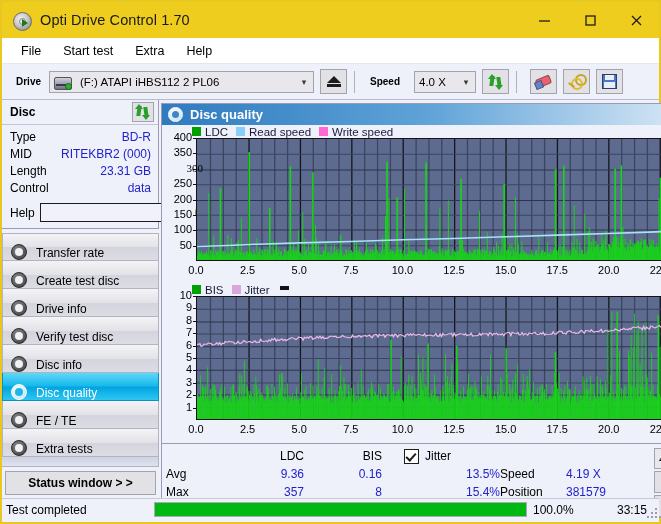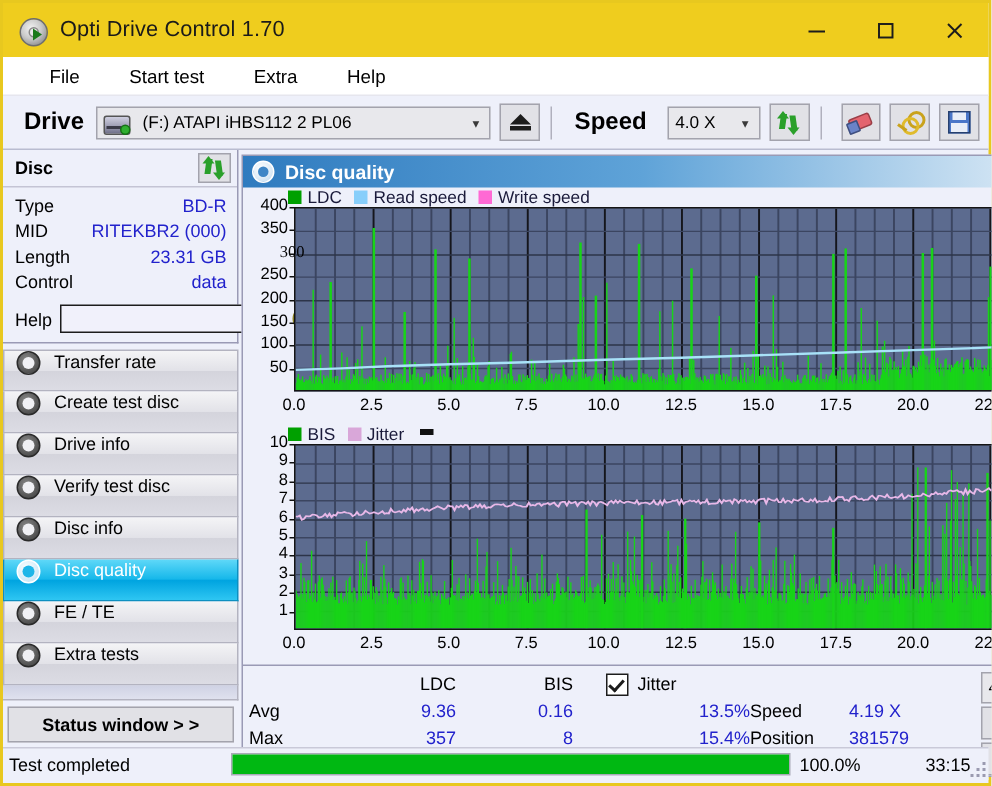--- a/index.html
+++ b/index.html
@@ -38,29 +38,29 @@
     position:absolute;left:10px;top:9px;width:0;height:0;
     border-left:6px solid #1a7a1a;border-top:4px solid transparent;border-bottom:4px solid transparent;
   }
   .title-text{font-size:14.5px;color:#1a1a1a;font-weight:400;letter-spacing:.1px;}
   .win-btns{position:absolute;right:0;top:0;height:36px;display:flex;}
   .win-btn{width:46px;height:36px;display:flex;align-items:center;justify-content:center;cursor:default;}
   .win-btn svg{display:block;}
   
   .menubar{
     height:25px;background:#fff;display:flex;align-items:center;
-    padding-left:20px;border-bottom:1px solid #e6e6ee;gap:11px;
+    padding-left:8px;border-bottom:1px solid #e6e6ee;
   }
   .menu-item{padding:3px 11px;font-size:12.5px;color:#000;cursor:default;}
   
   .toolbar{
     height:35px;background:#eef0fa;display:flex;align-items:center;
     padding:0 6px;border-bottom:1px solid #b9bcd0;
   }
-  .tb-label{font-weight:bold;font-size:16px;margin:0 8px 0 8px;}
+  .tb-label{font-weight:bold;font-size:10px;margin:0 8px 0 8px;}
   .combo{
     height:22px;background:#e8e8ec;border:1px solid #a3a3ad;
     display:flex;align-items:center;box-sizing:border-box;font-size:11.5px;
     position:relative;cursor:default;
   }
   .combo .cb-text{flex:1;overflow:hidden;white-space:nowrap;padding-left:4px;}
   .combo .cb-arrow{
     width:18px;display:flex;align-items:center;justify-content:center;color:#3a3a3a;font-size:9px;
   }
   #drive-combo{width:265px;}
@@ -136,21 +136,21 @@
   .label-btn{
     width:24px;height:21px;margin-left:4px;background:#dedee4;border:1px solid #a3a3ad;
     display:flex;align-items:center;justify-content:center;box-sizing:border-box;cursor:default;
   }
   .cd-ic{width:15px;height:15px;border-radius:50%;
     background:radial-gradient(circle at 42% 35%,#f7f2b0 0%,#e8dd72 45%,#c9bb3f 80%,#a59a2d 100%);
     border:1px solid #8a8022;position:relative;}
   .cd-ic::after{content:"";position:absolute;left:5px;top:5px;width:4px;height:4px;border-radius:50%;background:#f5f3de;border:1px solid #9d9340;}
   .nav{margin-top:4px;}
   .nav-item{
-    height:28px;display:flex;align-items:flex-start;
+    height:28px;display:flex;align-items:flex-end;
     background:linear-gradient(180deg,#f4f4f6 0%,#e2e2e8 50%,#d4d4dc 51%,#dcdce4 100%);
     border:1px solid #b3b3c0;border-top:none;cursor:default;padding-left:8px;box-sizing:border-box;
   }
   .nav-item:first-child{border-top:1px solid #b3b3c0;}
   .nav-item .lbl{font-size:12px;margin-left:9px;}
   .nav-item.active{
     background:linear-gradient(180deg,#5fd8f8 0%,#17b8ea 48%,#00a4e0 52%,#2ec6f2 100%);
     border-color:#0e8fc0;
   }
   .nav-item.active .lbl{color:#fff;}

